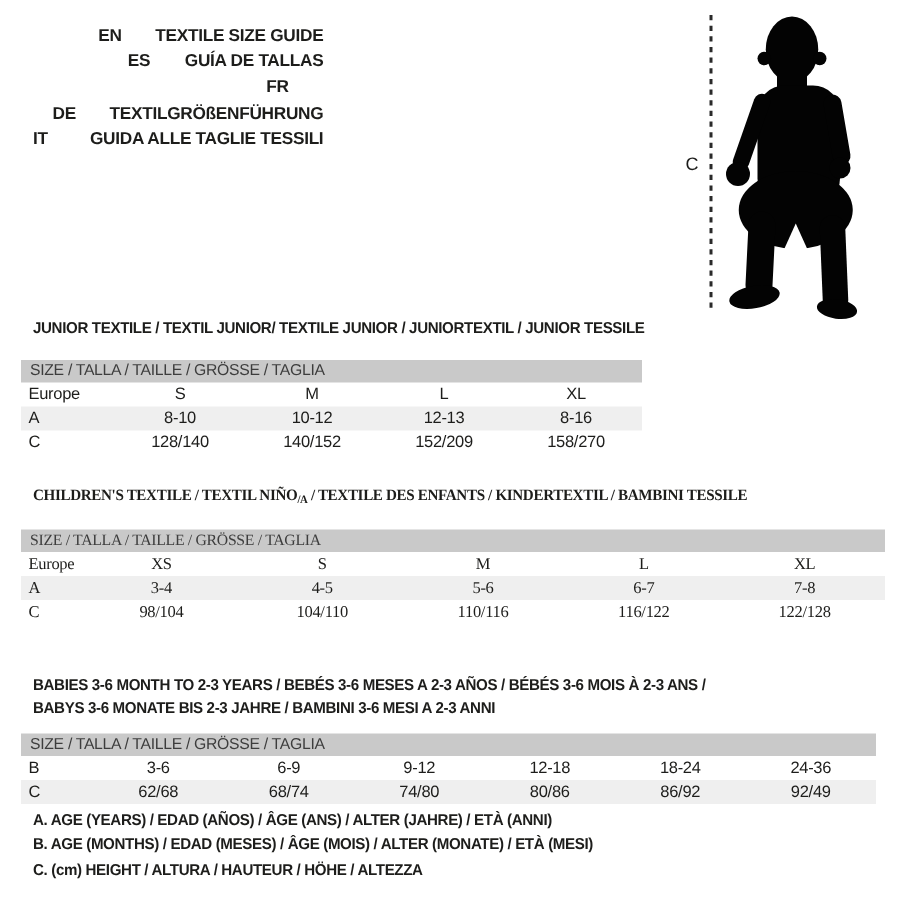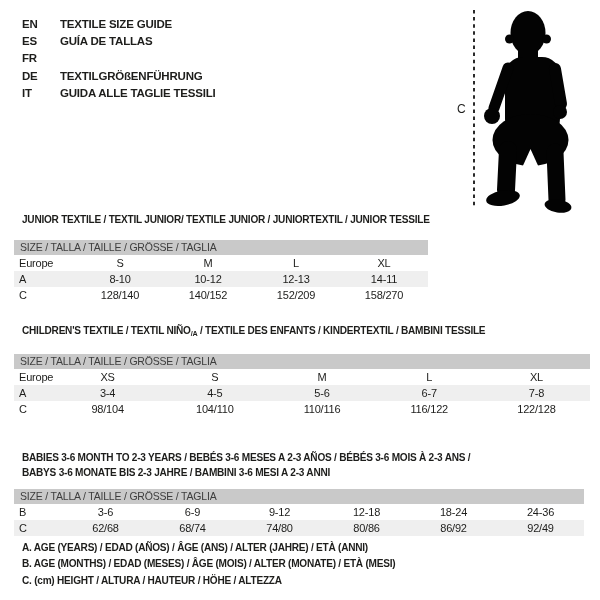--- a/index.html
+++ b/index.html
@@ -13,32 +13,32 @@
   body {
     width: 600px; height: 600px;
     font-family: "Liberation Sans", sans-serif;
     color: var(--text);
   }
   .page { position: relative; width: 600px; height: 600px; overflow: hidden; background: #fff; }
 
   
   .lang-list { position: absolute; left: 22px; top: 15px; }
   .lang-row { display: flex; height: 17.4px; align-items: center;
-              font-weight: bold; font-size: 11.5px; letter-spacing: -0.2px; white-space: nowrap; }
+              font-weight: bold; font-size: 11.5px; letter-spacing: -0.2px; white-space: nowrap; justify-content: flex-end; }
   .lang-code { width: 38px; flex: 0 0 38px; }
 
   
   .figure-wrap { position: absolute; left: 450px; top: 0; width: 140px; height: 222px; }
   .measure-label { position: absolute; left: 7px; top: 103px; font-size: 12px; line-height: 13px; }
   svg.baby { position: absolute; left: 0; top: 0; color: var(--sil); }
 
   
   .tbl { position: absolute; }
   .t1 { left: 14px; top: 213px; width: 414px; }
-  .t2 { left: 14px; top: 324px; width: 576px; }
+  .t2 { left: 14px; top: 324px; width: 576px; font-family: Liberation Serif, serif; }
   .t3 { left: 14px; top: 426px; width: 570px; margin-top: 24px; }
   .tbl-title {
     font-size: 10.5px; font-weight: bold; line-height: 13px;
     margin: 0 0 14px 8px; letter-spacing: -0.25px; white-space: nowrap;
     transform: scaleX(0.96); transform-origin: left top;
   }
   .tbl-title .sub { font-size: 7.5px; vertical-align: -2px; }
   .t3 .tbl-title { margin-bottom: 9px; }
   .t3 .tbl-title div { line-height: 15px; }
   .tbl-header {
@@ -127,21 +127,21 @@
         <span class="cell">S</span>
         <span class="cell">M</span>
         <span class="cell">L</span>
         <span class="cell">XL</span>
       </div>
       <div class="row">
         <span class="cell lbl">A</span>
         <span class="cell">8-10</span>
         <span class="cell">10-12</span>
         <span class="cell">12-13</span>
-        <span class="cell">14-11</span>
+        <span class="cell">8-16</span>
       </div>
       <div class="row">
         <span class="cell lbl">C</span>
         <span class="cell">128/140</span>
         <span class="cell">140/152</span>
         <span class="cell">152/209</span>
         <span class="cell">158/270</span>
       </div>
     </div>
   </section>

